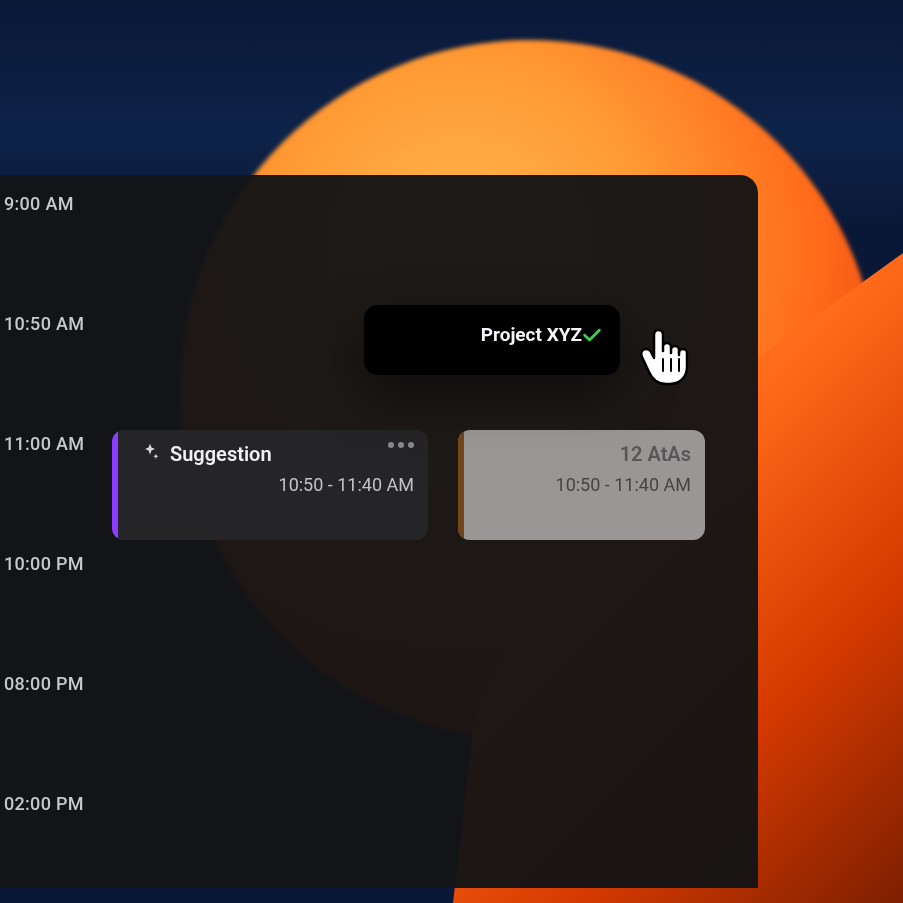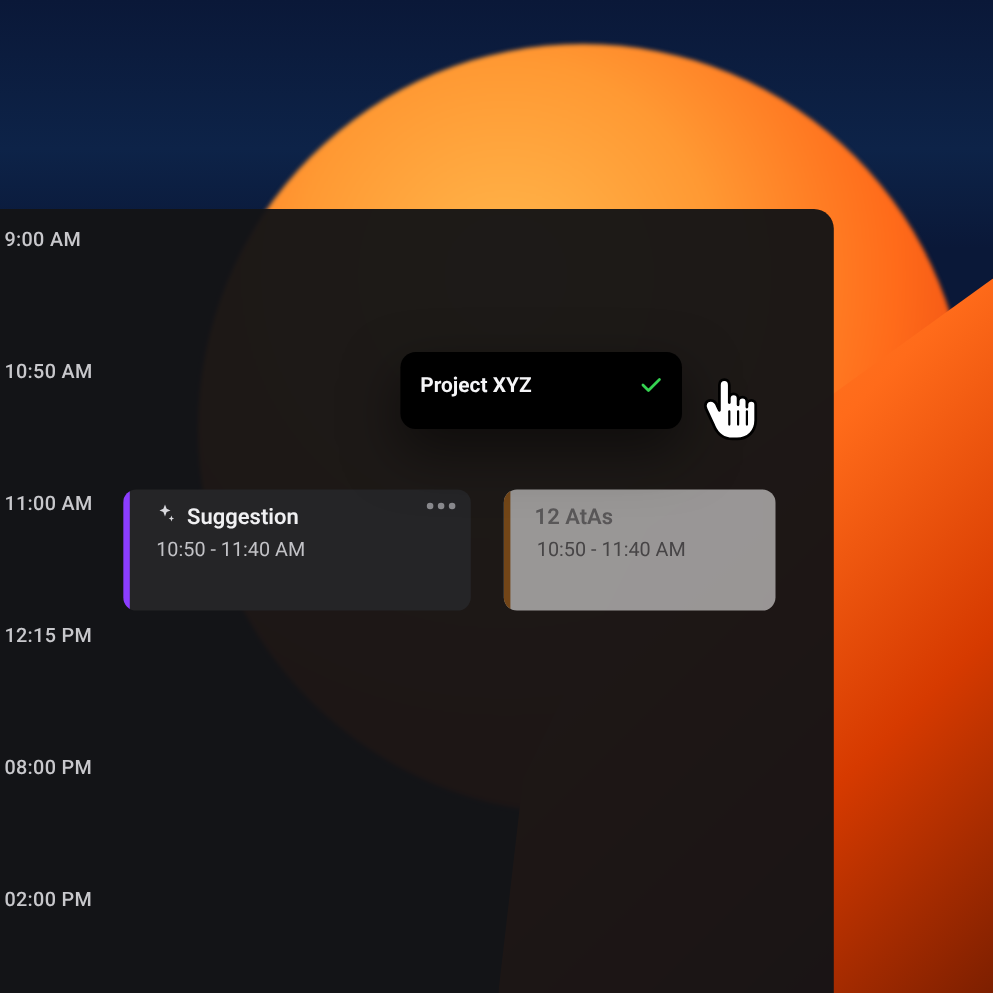--- a/index.html
+++ b/index.html
@@ -42,27 +42,28 @@
       right: 0;
       width: 450px;
       height: 650px;
       background: linear-gradient(135deg, #ff8c33 0%, #ff6b1a 40%, #d63a00 70%, #7d1f00 100%);
       clip-path: polygon(30% 35%, 100% 0%, 100% 100%, 0% 100%, 5% 70%);
     }
 
     .calendar-window {
       position: absolute;
       left: 0;
-      top: 190px;
+      top: 175px;
       width: 758px;
       height: 713px;
       background: rgba(20, 20, 22, 0.96);
       border-radius: 0 18px 0 0;
       z-index: 10;
       overflow: visible;
+      text-align: right;
     }
 
     .time-grid {
       position: relative;
       width: 100%;
       height: 100%;
     }
 
     .time-label {
       position: absolute;
@@ -237,21 +238,21 @@
 <body>
 
 <div class="wallpaper"></div>
 
 <div class="calendar-window">
   <div class="time-grid">
 
     <div class="time-label" style="top:18px">9:00 AM</div>
     <div class="time-label" style="top:138px">10:50 AM</div>
     <div class="time-label" style="top:258px">11:00 AM</div>
-    <div class="time-label" style="top:378px">12:15 PM</div>
+    <div class="time-label" style="top:378px">10:00 PM</div>
     <div class="time-label" style="top:498px">08:00 PM</div>
     <div class="time-label" style="top:618px">02:00 PM</div>
 
     <div class="event-card event-suggestion">
       <div class="accent"></div>
       <div class="event-row">
         <span class="sparkle-icon">
           <svg viewBox="0 0 24 24" fill="none">
             <path d="M12 2l1.8 4.6L18 8.4l-4.2 1.8L12 15l-1.8-4.8L6 8.4l4.2-1.8L12 2z" fill="#d8d8dc"></path>
             <path d="M19 14l.9 2.3L22 17.2l-2.1.9L19 20.4l-.9-2.3L16 17.2l2.1-.9L19 14z" fill="#d8d8dc"></path>

